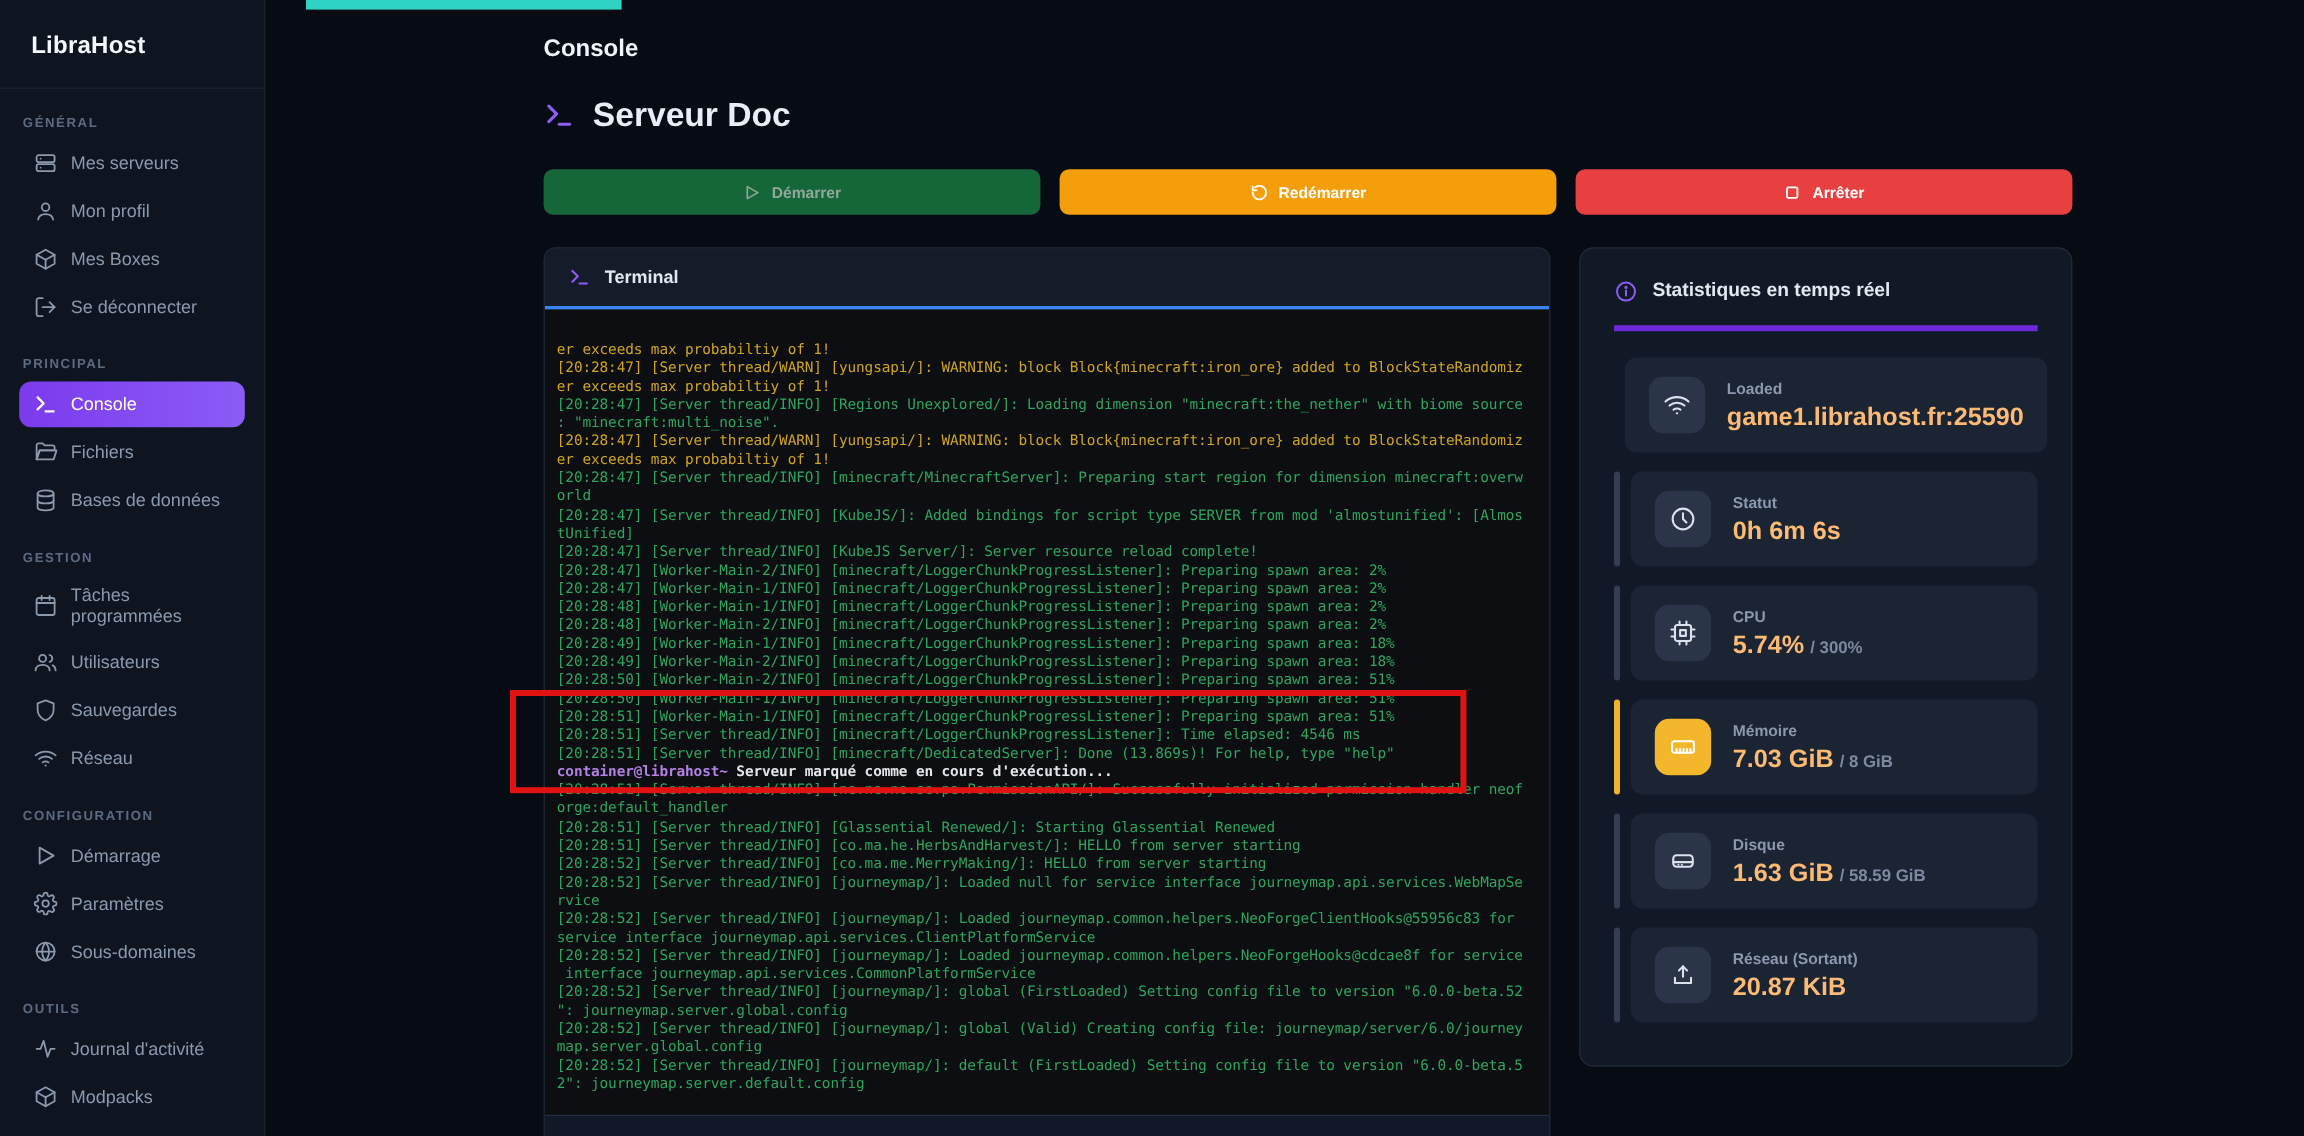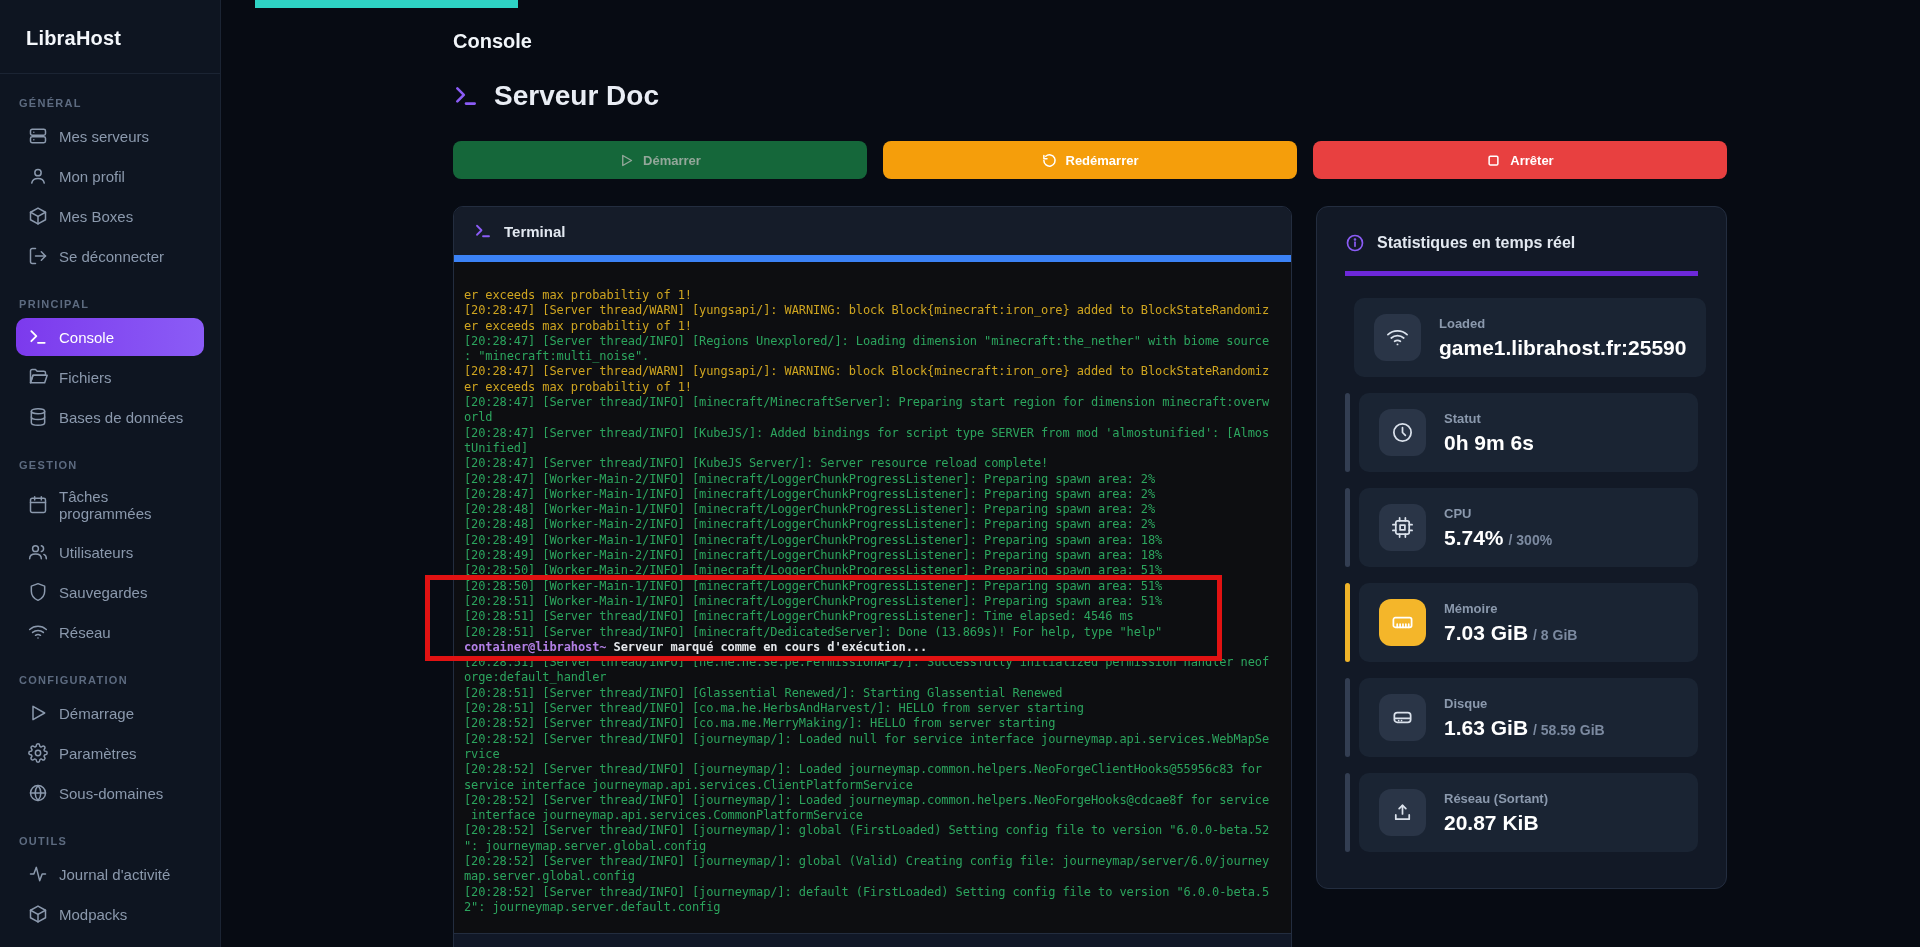--- a/index.html
+++ b/index.html
@@ -43,21 +43,21 @@
   .btn-start { background:#15673a; color:#93a79a; }
   .btn-restart { background:#f59e0b; color:#ffffff; }
   .btn-stop { background:#e84040; color:#ffffff;justify-content:center; }
 
   .panels { margin-top:27px; display:flex; gap:24px; align-items:flex-start; }
 
   
   .terminal-panel { width:839px; border:1px solid #232d3f; border-radius:10px; overflow:hidden; background:#10151f; }
   .terminal-header {
     display:flex; align-items:center; gap:12px; padding:15px 20px;
-    background:#151c29; border-bottom:7px solid #3b82f6; color:#e2e8f0; font-size:15px; font-weight:700;
+    background:#151c29; border-bottom:3px solid #3b82f6; color:#e2e8f0; font-size:15px; font-weight:700;
   }
   .terminal-header .icon { width:18px; height:18px; color:#8b5cf6; }
   .terminal-body { background:#0d0e11; height:671px; padding:26px 10px 8px; overflow:hidden; }
   .log-line {
     font-family:"DejaVu Sans Mono", monospace; font-size:12px; line-height:15.3px;
     white-space:pre; letter-spacing:-0.1px;
   }
   .log-line.warn { color:#cfa520; }
   .log-line.info { color:#2ca55e; }
   .log-line .prompt { color:#b380e6; font-weight:700; }
@@ -79,21 +79,21 @@
   .stat-card {
     flex:1; background:#1a2433; border-radius:10px; display:flex; align-items:center; gap:18px; padding:0 20px;
   }
   .icon-box {
     width:47px; height:47px; border-radius:12px; background:#2a3547; color:#dbe2ec;
     display:flex; align-items:center; justify-content:center; flex:0 0 auto;
   }
   .icon-box .icon { width:23px; height:23px; }
   .icon-box.yellow { background:#f4b62a; color:#ffffff; }
   .stat-label { font-size:13px; font-weight:700; color:#8b99ad; margin-bottom:5px; }
-  .stat-value { font-size:21px; font-weight:700; color:#ffffff; }
+  .stat-value { font-size:21px; font-weight:700; color:#fdba74; }
   .stat-suffix { font-size:14px; font-weight:700; color:#7c8aa0; margin-left:5px; }
 
   
   .annotation-box {
     position:absolute; left:425px; top:575px; width:797px; height:86px;
     border:5px solid #e11212; z-index:60; pointer-events:none;
   }
 </style>
 </head>
 <body>
@@ -414,21 +414,21 @@
                 <div class="icon-box">
                   <span class="icon">
                     <svg viewBox="0 0 24 24" fill="none" stroke="currentColor" stroke-width="1.8" stroke-linecap="round" stroke-linejoin="round">
                       <circle cx="12" cy="12" r="9"></circle>
                       <path d="M12 7v5l3 3"></path>
                     </svg>
                   </span>
                 </div>
                 <div>
                   <div class="stat-label">Statut</div>
-                  <div><span class="stat-value">0h 9m 6s</span></div>
+                  <div><span class="stat-value">0h 6m 6s</span></div>
                 </div>
               </div>
             </div>
             <div class="stat-row">
               <div class="accent"></div>
               <div class="stat-card">
                 <div class="icon-box">
                   <span class="icon">
                     <svg viewBox="0 0 24 24" fill="none" stroke="currentColor" stroke-width="1.8" stroke-linecap="round" stroke-linejoin="round">
                       <rect x="5" y="5" width="14" height="14" rx="2"></rect>

